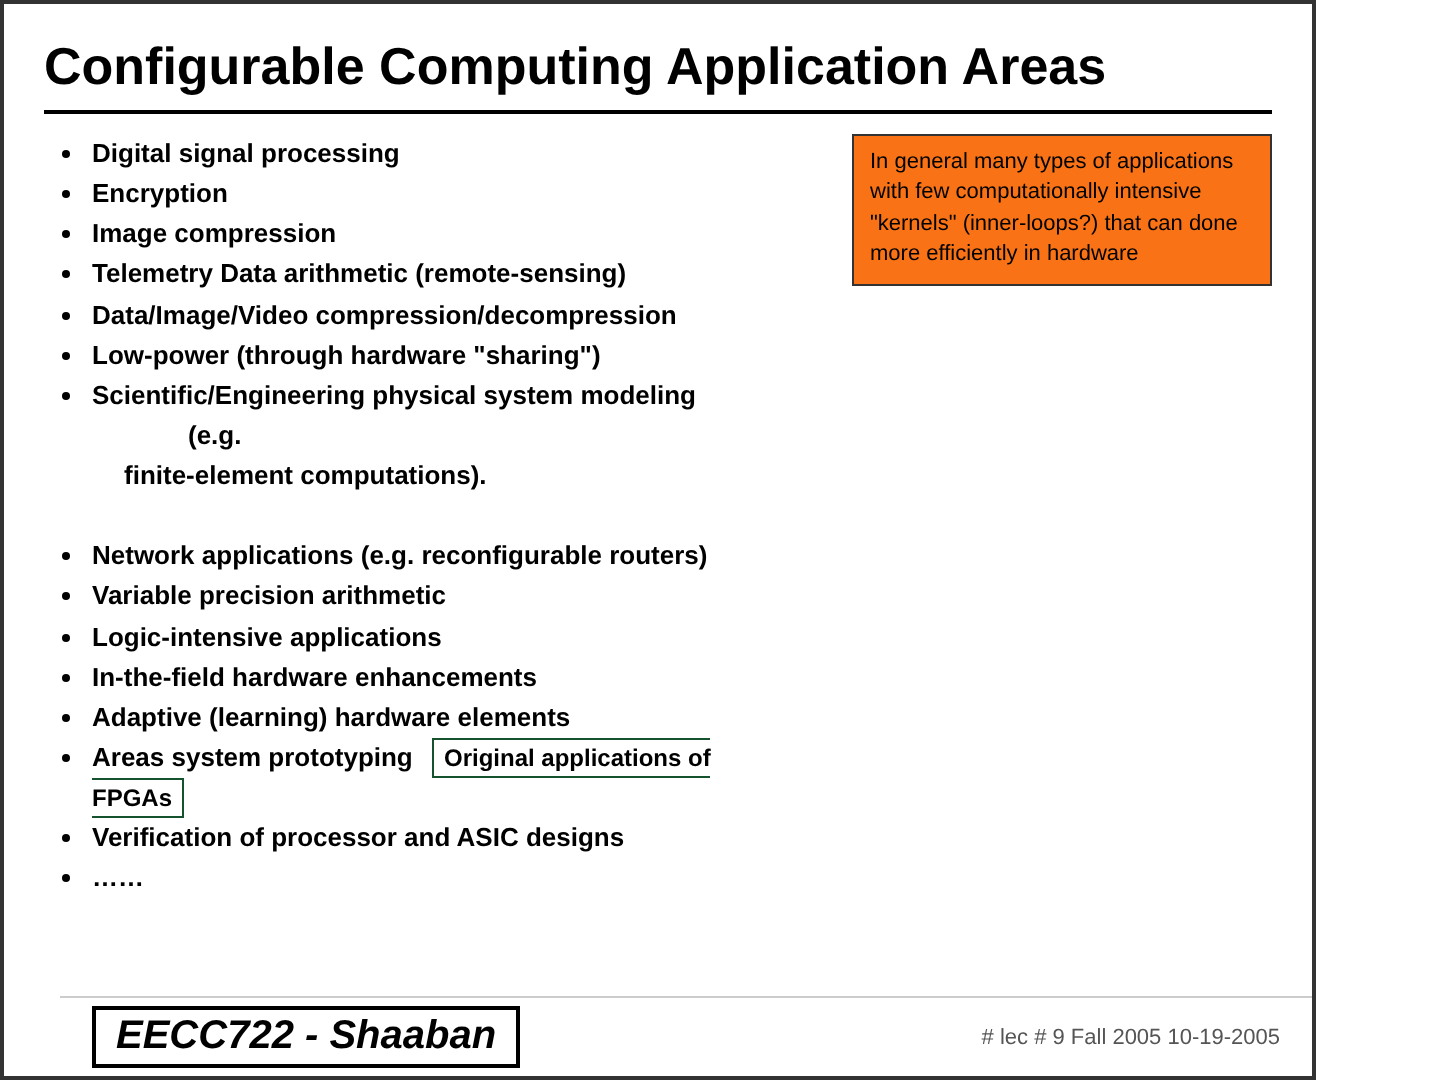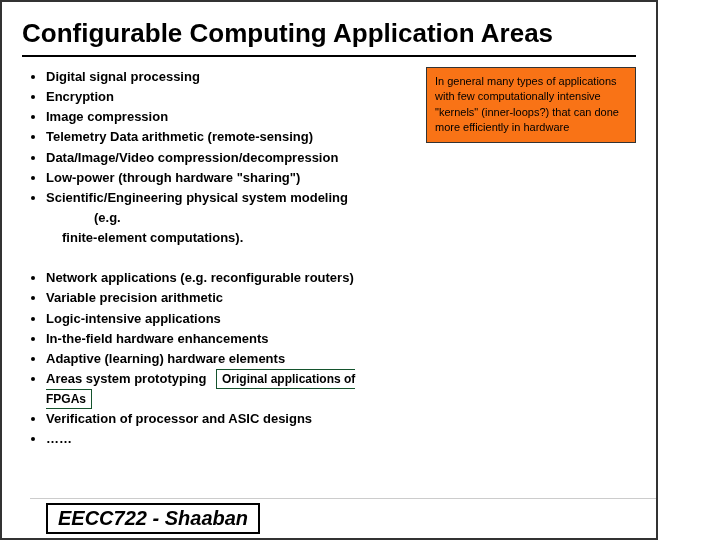--- a/index.html
+++ b/index.html
@@ -127,14 +127,15 @@
       </ul>
     </div>
 
     <div class="tooltip-box">
       <span>In general many types of applications with few computationally intensive "kernels" (inner-loops?) that can done more efficiently in hardware</span>
     </div>
   </div>
 
   <div class="bottom-bar">
     <div class="eecc-brand">EECC722 - Shaaban</div>
+    <div class="page-info">#  lec # 9   Fall 2005   10-19-2005</div>
   </div>
 </div>
 
 </body></html>

